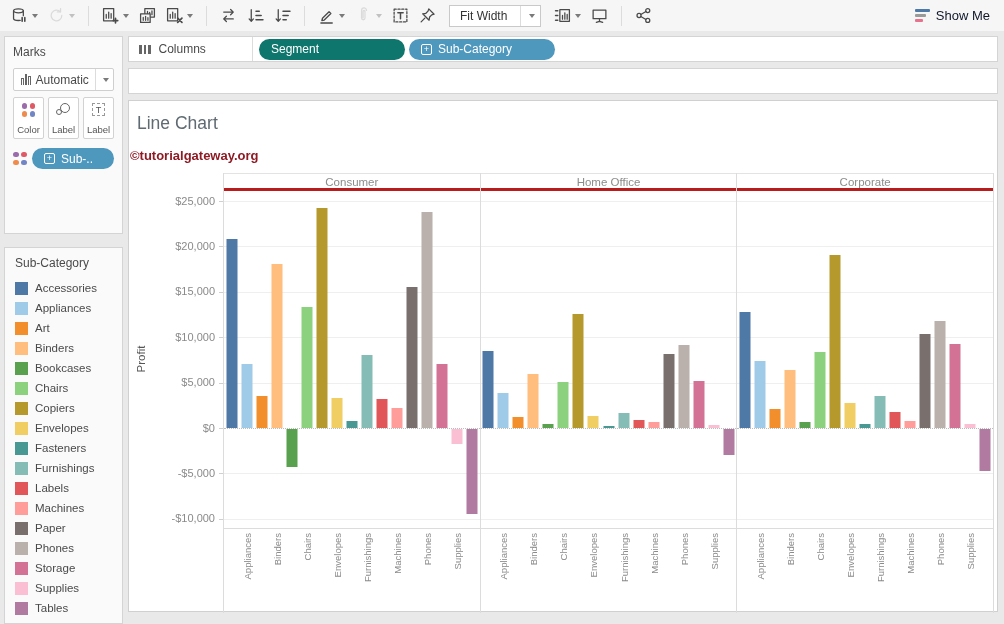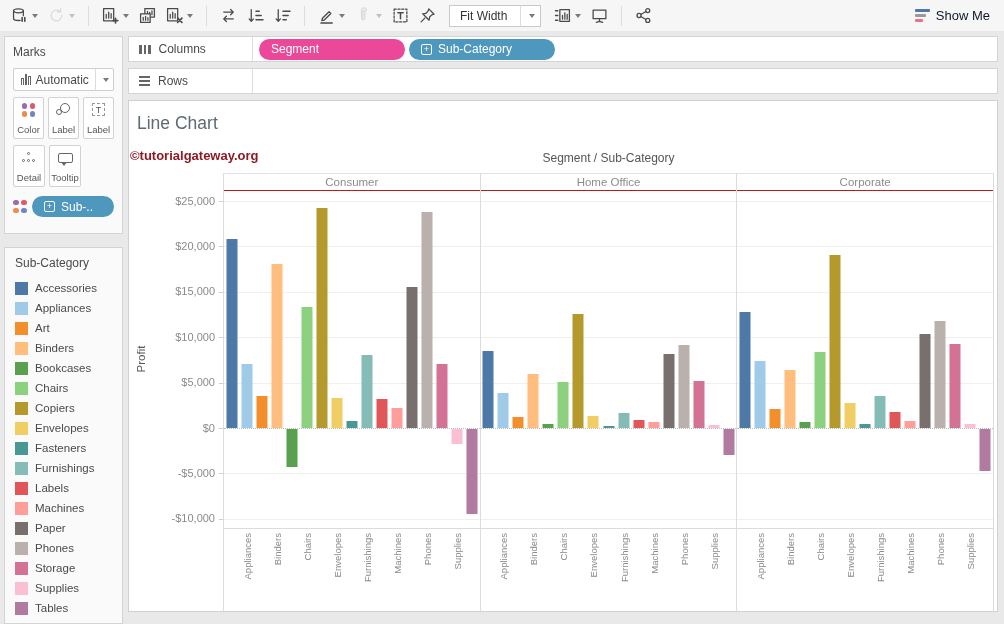--- a/index.html
+++ b/index.html
@@ -88,21 +88,21 @@
 
   .axis-col { position:absolute; left:0; top:72px; width:94px; height:440px; }
   .ylabel { position:absolute; left:-28px; top:180px; width:80px; text-align:center; font-size:11.5px; color:#555;
             transform:rotate(-90deg); }
   .ytick { position:absolute; right:8px; font-size:11px; color:#8a8a8a; white-space:nowrap;margin-left:24px; }
   .ytickmark { position:absolute; right:0; width:4px; height:1px; background:#d0d0d0; }
 
   .panels { position:absolute; left:94px; top:72px; width:771px; height:440px; display:flex; }
   .panel { flex:1; display:flex; flex-direction:column; border-left:1px solid #dcdcdc; }
   .panel:last-child { border-right:1px solid #dcdcdc; }
-  .panel-header { height:18px; border-top:1px solid #e3e3e3; border-bottom:1px solid #b91c1c;
+  .panel-header { height:18px; border-top:1px solid #e3e3e3; border-bottom:3px solid #b91c1c;
                   text-align:center; font-size:11.5px; color:#8c8c8c; line-height:17px; }
   .panel-plot { height:338px; position:relative; border-bottom:1px solid #dcdcdc; }
   .gridline { position:absolute; left:0; right:0; height:1px; background:#efefef; }
   .zeroline { position:absolute; left:0; right:0; height:0; border-top:1px dotted #bdbdbd; }
   .bar { position:absolute; width:11px; transform:translateX(-50%); }
   .panel-xlabels { height:84px; position:relative; }
   .xlabel { position:absolute; top:4px; writing-mode:vertical-rl; transform:translateX(-50%) rotate(180deg);
             font-size:9.5px; color:#8a8a8a; white-space:nowrap; }
 </style>
 </head>
@@ -264,35 +264,20 @@
             <i class="c1"></i>
             <i class="c2"></i>
           </span>
         <span class="cap">Label</span>
       </div>
       <div class="mbtn">
         <span class="labelicon">T</span>
         <span class="cap">Label</span>
       </div>
     </div>
-    <div class="mbtn-row">
-      <div class="mbtn">
-        <span class="detailicon">
-          <i style="left:6px;top:1px"></i>
-            <i style="left:1px;top:8px"></i>
-            <i style="left:6px;top:8px"></i>
-            <i style="left:11px;top:8px"></i>
-        </span>
-        <span class="cap">Detail</span>
-      </div>
-      <div class="mbtn">
-        <span class="tooltipicon"></span>
-        <span class="cap">Tooltip</span>
-      </div>
-    </div>
     <div class="pill-row">
       <span class="dots4" id="colorDots2">
           <i style="background:#9c6bab"></i>
           <i style="background:#e05a66"></i>
           <i style="background:#ef8c4d"></i>
           <i style="background:#7286c6"></i>
         </span>
       <span class="pill" id="marksPill" style="flex: 1 1 0%; background: rgb(78, 151, 189);">
           <span class="plus">+</span>
           <span>Sub-..</span>
@@ -377,45 +362,36 @@
   <div class="shelf" style="top:36px">
     <div class="shelf-label">
       <span class="cols-icon">
           <i></i>
           <i></i>
           <i></i>
         </span>
       <span class="txt">Columns</span>
     </div>
     <div class="shelf-pills" id="colPills">
-        <span class="pill" style="background: #ec4899;">
+        <span class="pill" style="background: #0f766e;">
           <span>Segment</span>
         </span>
         <span class="pill" style="background: rgb(78, 151, 189);">
           <span class="plus">+</span>
           <span>Sub-Category</span>
         </span>
       </div>
   </div>
 
   <div class="shelf" style="top:68px">
-    <div class="shelf-label">
-      <span class="rows-icon">
-          <i></i>
-          <i></i>
-          <i></i>
-        </span>
-      <span class="txt">Rows</span>
-    </div>
   </div>
 
   <div class="sheet">
     <div class="sheet-title">Line Chart</div>
     <div class="watermark">©tutorialgateway.org</div>
-    <div class="colfield">Segment / Sub-Category</div>
     <div class="axis-col" id="axisCol">
       <span class="ylabel">Profit</span>
     <span class="ytick" style="top: 21.5px;">$25,000</span>
         <span class="ytickmark" style="top: 28px;"></span>
         <span class="ytick" style="top: 66.9px;">$20,000</span>
         <span class="ytickmark" style="top: 73.4px;"></span>
         <span class="ytick" style="top: 112.3px;">$15,000</span>
         <span class="ytickmark" style="top: 118.8px;"></span>
         <span class="ytick" style="top: 157.7px;">$10,000</span>
         <span class="ytickmark" style="top: 164.2px;"></span>

